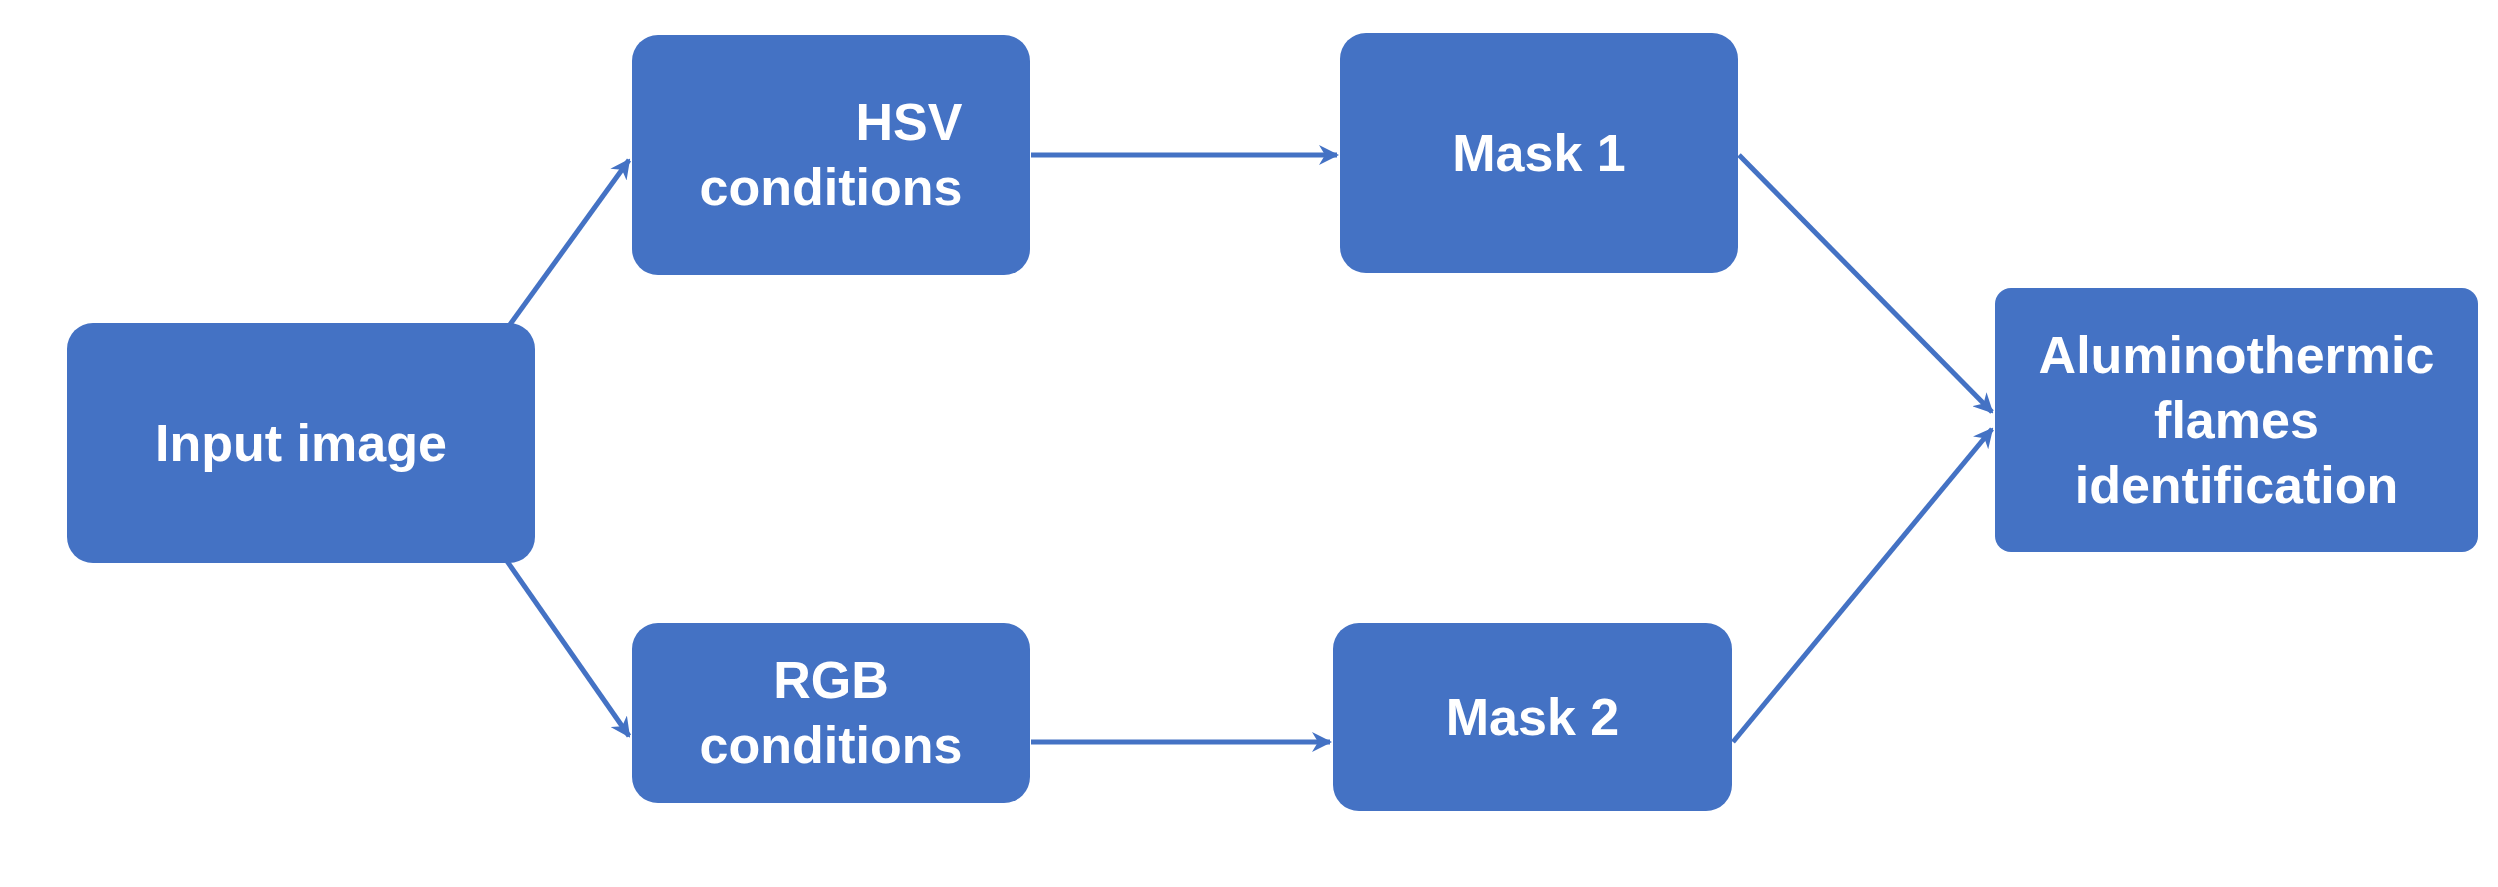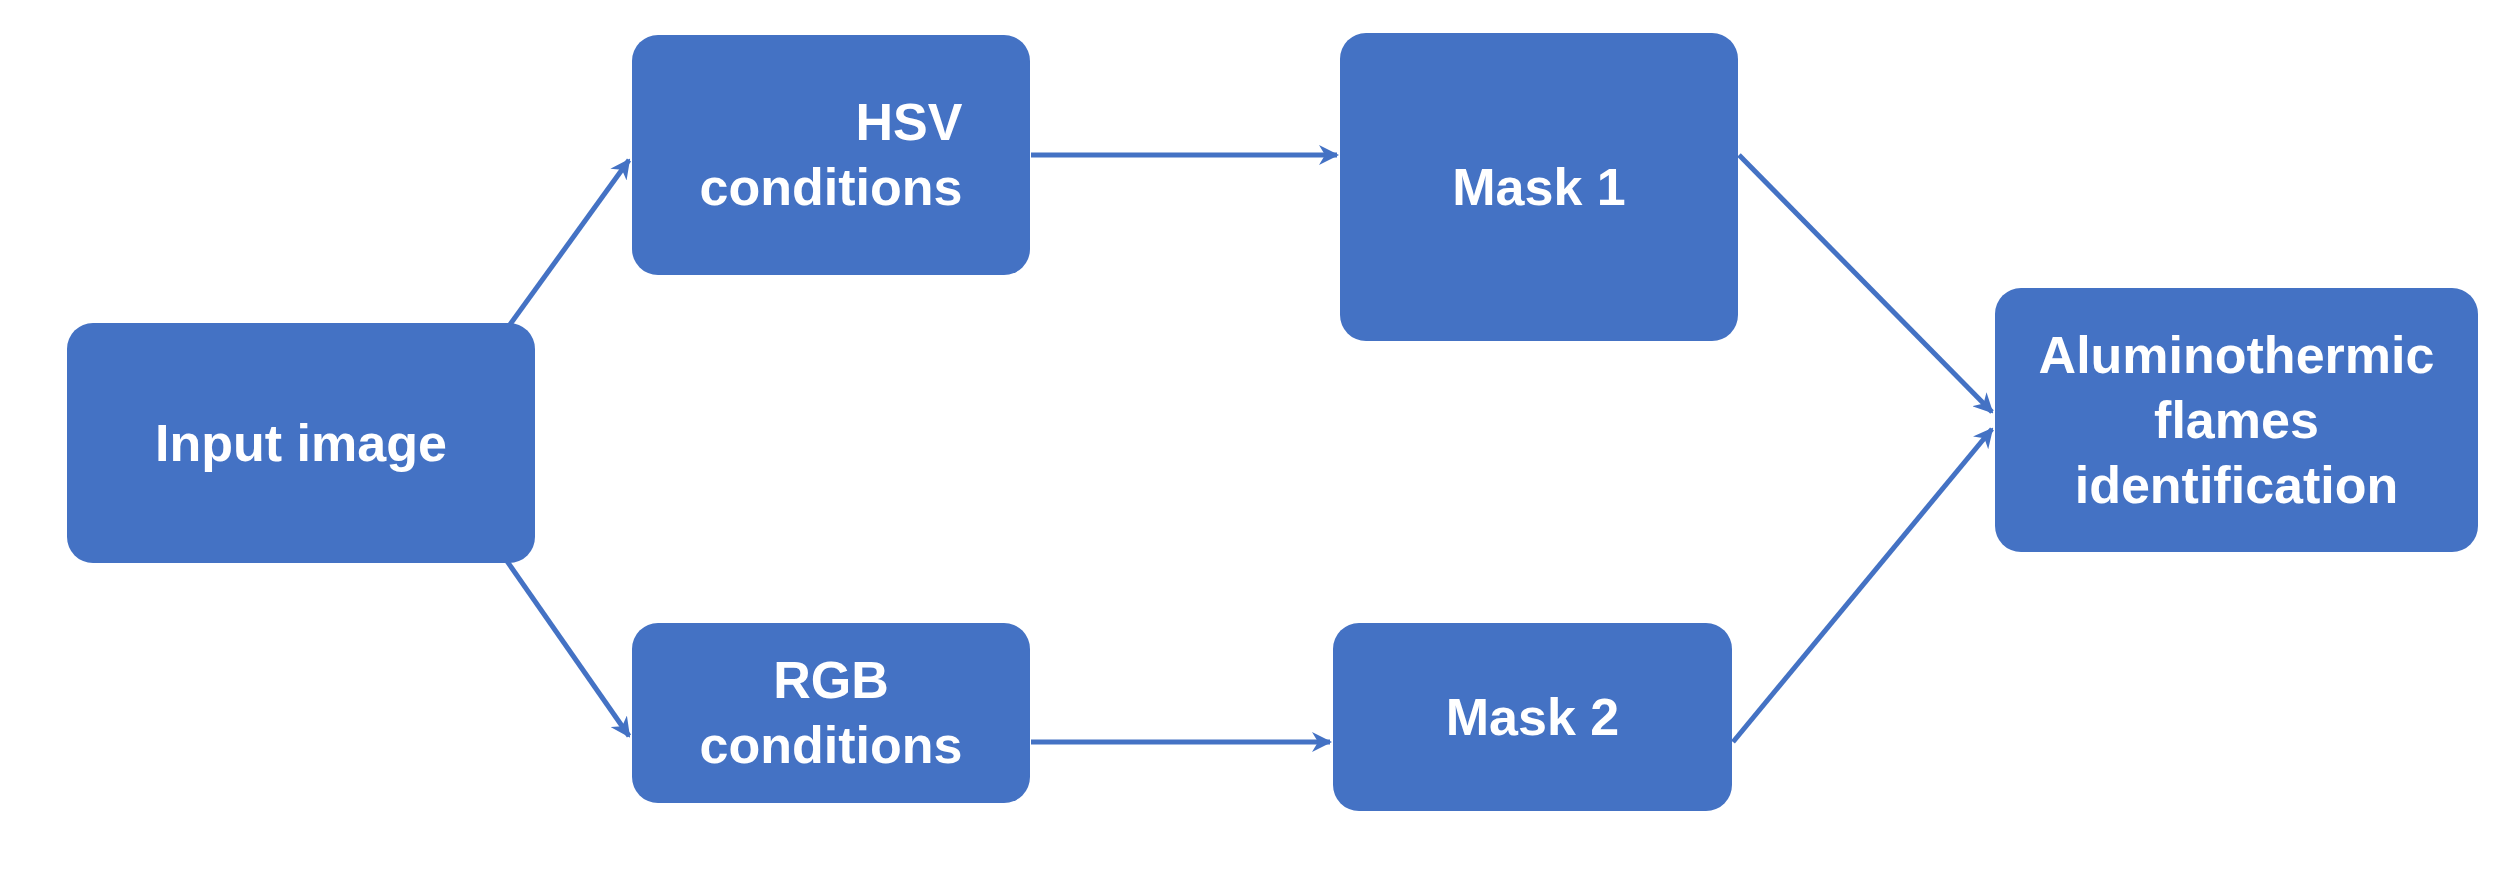--- a/index.html
+++ b/index.html
@@ -45,24 +45,24 @@
     text-align: center;
     color: var(--text);
     font-weight: bold;
     font-size: 52px;
     line-height: 1.25;
     white-space: pre-line;
     padding: 8px;
   }
   #n-input  { left: 27px;   top: 323px; width: 468px; height: 240px; margin-left: 40px; }
   #n-hsv    { left: 632px;  top: 35px;  width: 398px; height: 240px; text-align: right; }
-  #n-mask1  { left: 1340px; top: 33px;  width: 398px; height: 308px; }
+  #n-mask1  { left: 1340px; top: 33px;  width: 398px; height: 240px; }
   #n-rgb    { left: 632px;  top: 623px; width: 398px; height: 180px; }
   #n-mask2  { left: 1333px; top: 623px; width: 399px; height: 188px; }
-  #n-output { left: 1995px; top: 288px; width: 483px; height: 264px; }
+  #n-output { left: 1995px; top: 288px; width: 483px; height: 264px; border-radius: 16px; }
 </style>
 </head>
 <body>
 
 <div class="canvas">
 
   <svg class="edges" viewBox="0 0 2498 887" xmlns="http://www.w3.org/2000/svg">
     <defs>
       <marker id="arrow" viewBox="0 0 10 10" refX="9" refY="5" markerWidth="4" markerHeight="4" orient="auto-start-reverse">
         <path class="arrowhead-path" d="M 0 0 L 10 5 L 0 10 L 3 5 Z"></path>

